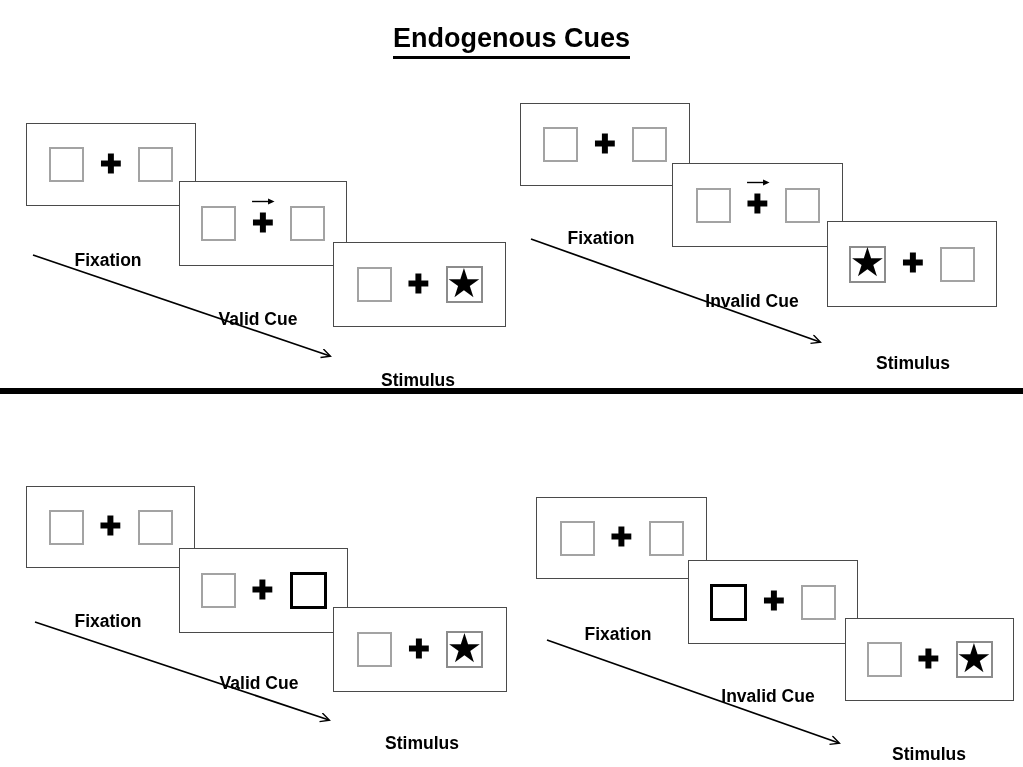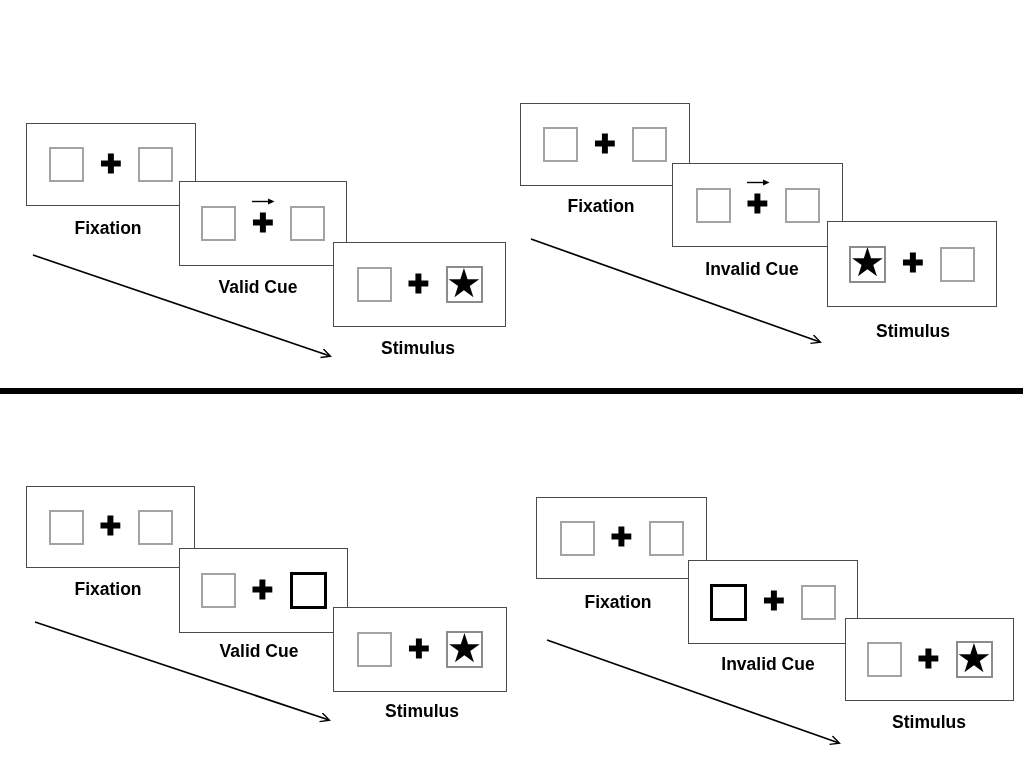--- a/index.html
+++ b/index.html
@@ -21,41 +21,44 @@
     width:35px;height:35px;box-sizing:border-box;border:2px solid #a3a3a3;background:#fff;
     display:flex;align-items:center;justify-content:center;flex:0 0 auto;
   }
   .sq.cue-thick{width:37px;height:37px;border:3.5px solid #000;}
   .sq.star-box{border:2px solid #8c8c8c;width:37px;height:37px;}
   .plus-wrap{position:relative;width:24px;height:28px;display:flex;align-items:center;justify-content:center;flex:0 0 auto;}
   .plus{font-size:26px;font-weight:bold;line-height:1;transform:translateY(-1px);}
   .cue-arrow{position:absolute;left:50%;top:-14px;transform:translateX(-46%);}
   .star{font-size:40px;line-height:1;transform:translateY(-2px);}
   .plabel{
-    position:absolute;width:170px;text-align:center;font-size:17.5px;font-weight:bold;line-height:20px;
+    position:absolute;width:170px;text-align:center;font-size:17.5px;font-weight:bold;line-height:20px;margin-top:32px;
   }
   #arrow-layer{position:absolute;left:0;top:0;pointer-events:none;}
 </style>
 </head>
 <body>
 
 <div id="stage">
 
   <svg id="arrow-layer" width="1023" height="767" viewBox="0 0 1023 767">
     <defs>
       <marker id="ah" markerWidth="14" markerHeight="12" refX="10.5" refY="5" orient="auto" markerUnits="userSpaceOnUse">
         <path d="M2,0.5 L11,5 L2,9.5" fill="none" stroke="#000" stroke-width="1.4"></path>
       </marker>
     </defs>
     <line x1="33" y1="255" x2="330" y2="356" stroke="#000" stroke-width="1.7" marker-end="url(#ah)"></line>
     <line x1="531" y1="239" x2="820" y2="342" stroke="#000" stroke-width="1.7" marker-end="url(#ah)"></line>
     <line x1="35" y1="622" x2="329" y2="720" stroke="#000" stroke-width="1.7" marker-end="url(#ah)"></line>
     <line x1="547" y1="640" x2="839" y2="743" stroke="#000" stroke-width="1.7" marker-end="url(#ah)"></line>
   </svg>
 
+  <div class="title-row" style="top:24px;">
+    <span class="title">Endogenous Cues</span>
+  </div>
   <div class="divider" style="top:388px;"></div>
 
   <div class="panel" style="left:26px;top:123px;width:170px;height:83px;">
     <div class="sq"></div>
     <div class="plus-wrap">
       <div class="plus">✚</div>
     </div>
     <div class="sq"></div>
   </div>
   <div class="panel" style="left:179px;top:181px;width:168px;height:85px;">

